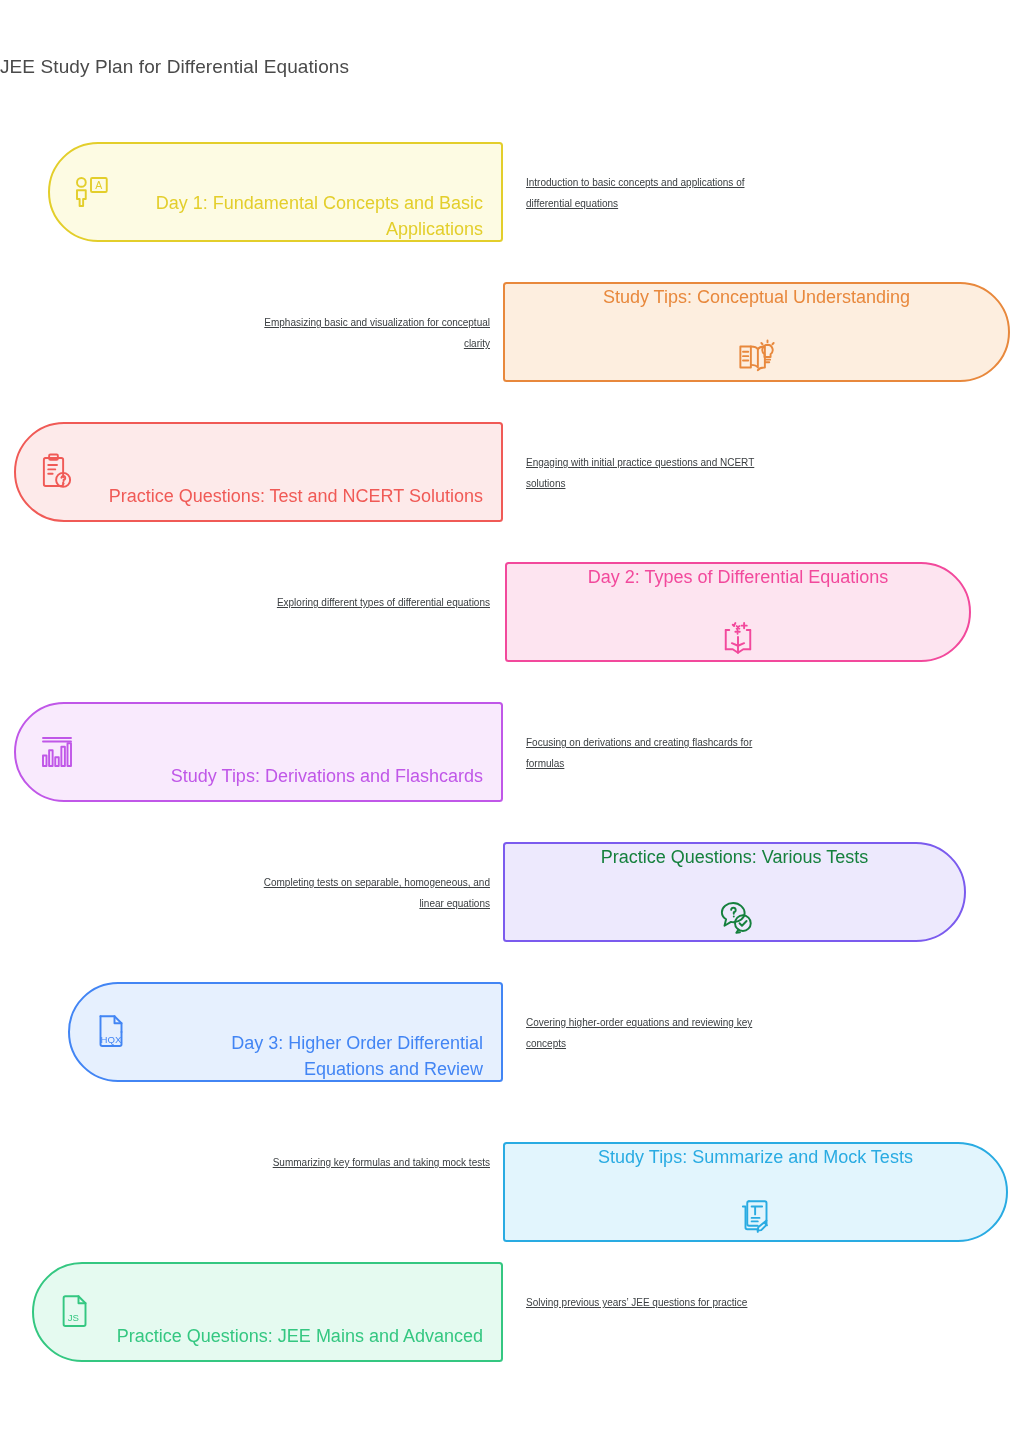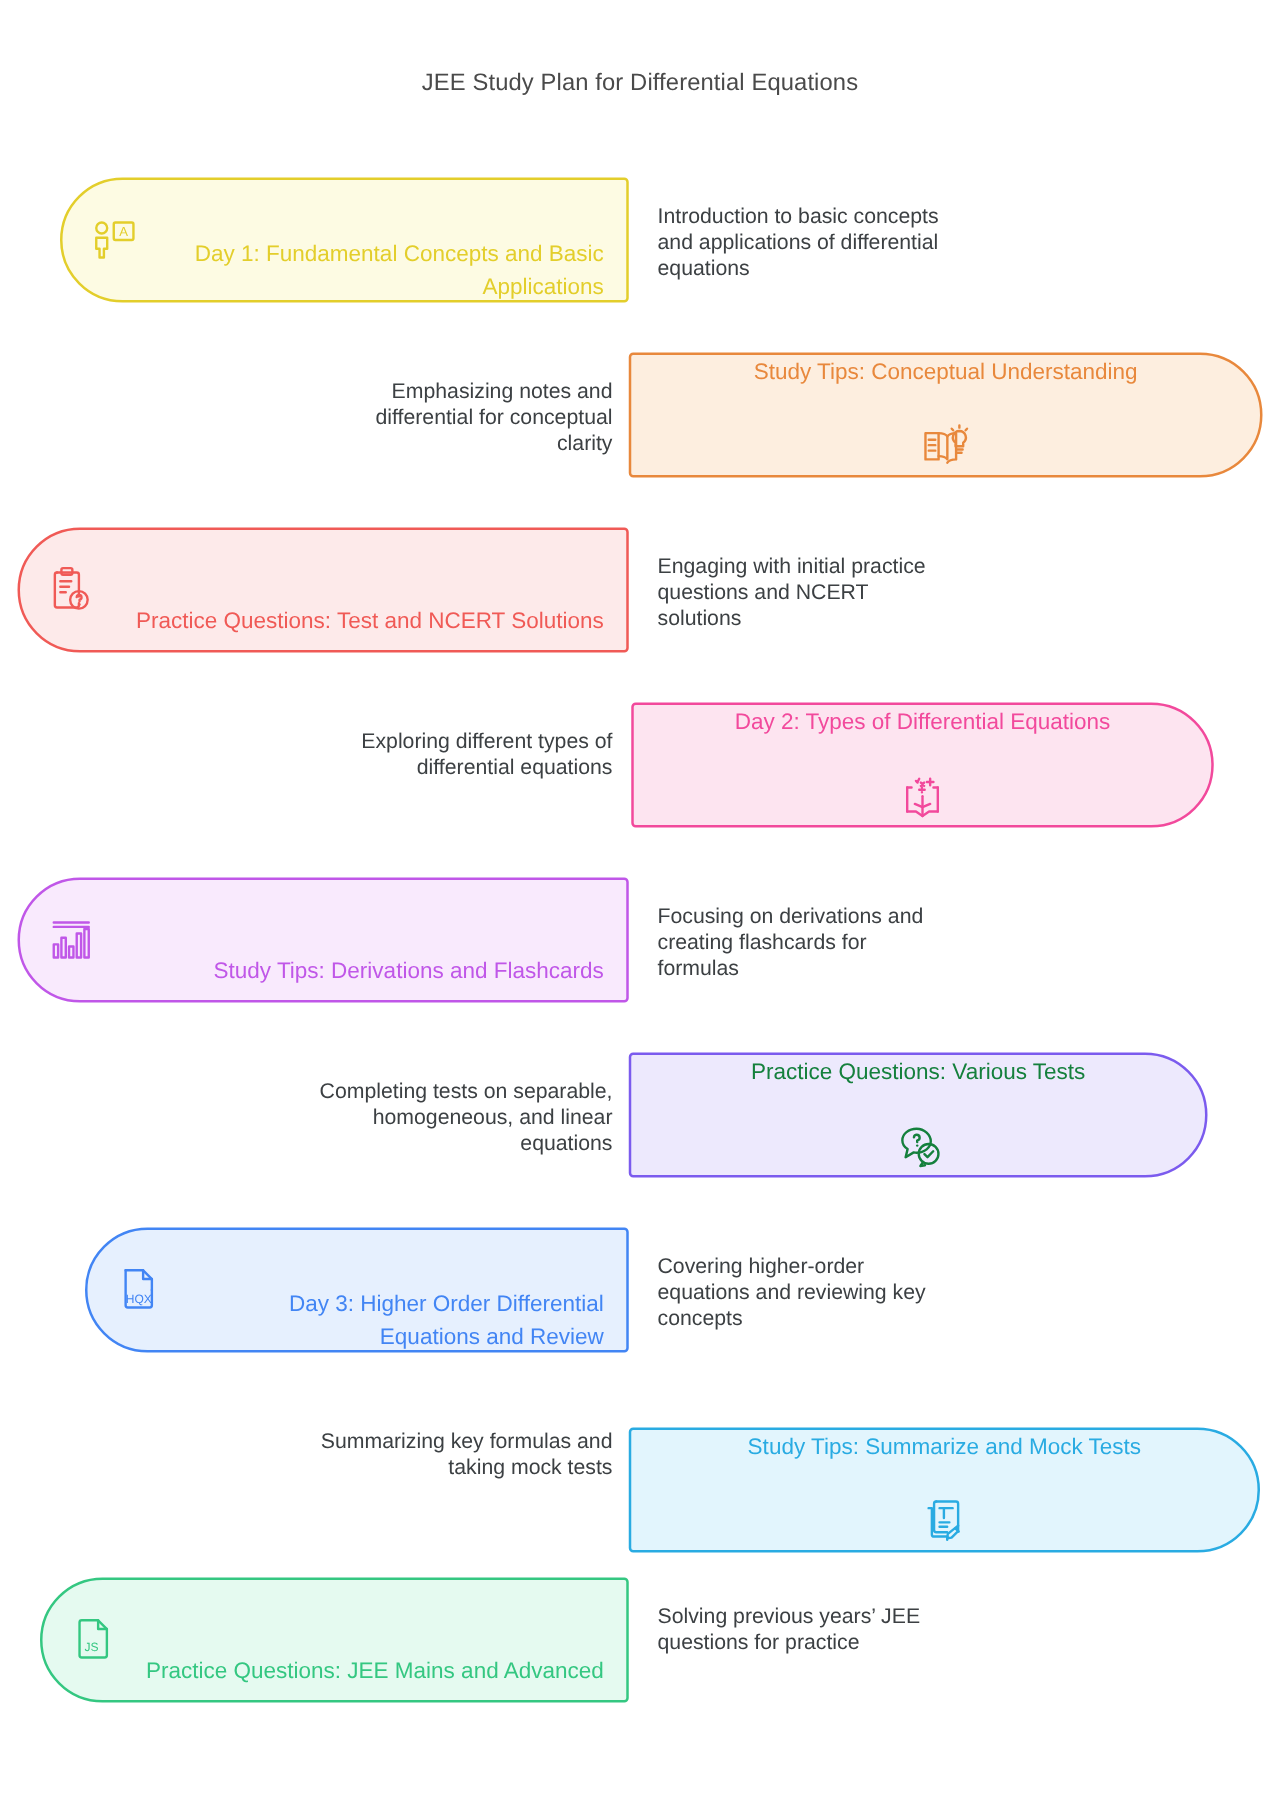--- a/index.html
+++ b/index.html
@@ -12,21 +12,20 @@
     height: 1438px;
     font-family: "Liberation Sans", "DejaVu Sans", sans-serif;
     position: relative;
     overflow: hidden;
   }
   .page-title {
     position: absolute;
     top: 56px;
     left: 0;
     width: 1024px;
-    text-align: center;
     font-size: 19px;
     color: #4a4a4a;
     font-weight: 400;
     letter-spacing: .1px;
   }
 
   .rows {
     position: absolute;
     top: 134px;
     left: 0;
@@ -80,25 +79,26 @@
     flex: 0 0 46px;
     display: flex;
     align-items: center;
     justify-content: center;
   }
   .card-icon svg { width: 42px; height: 42px; display: block; }
 
   
   .desc {
     position: absolute;
-    top: 28px;
-    font-size: 17px;
+    top: 38px;
+    font-size: 10px;
     line-height: 21px;
     color: #3c4043;
     width: 236px;
+    text-decoration: underline;
   }
   .row.left .desc {
     left: 526px;
     text-align: left;
   }
   .row.right .desc {
     left: 252px;
     width: 238px;
     text-align: right;
   }
@@ -143,21 +143,21 @@
             <path d="M5 12h12v24H5z"></path>
             <path d="M8 18h6M8 23h6M8 28h6"></path>
             <path d="M17 12c6 0 8 3 8 3v21s-2-3-8-3"></path>
             <path d="M25 15s2-3 8-3v24c-6 0-8 3-8 3"></path>
             <path d="M36 10a6 6 0 0 1 3.5 10.8V24h-7v-3.2A6 6 0 0 1 36 10z"></path>
             <path d="M33 27h6M34 30h4"></path>
             <path d="M36 5v2M29 8l1.3 1.4M43 8l-1.3 1.4"></path>
           </svg>
         </span>
       </div>
-      <div class="desc">Emphasizing notes and differential for conceptual clarity</div>
+      <div class="desc">Emphasizing basic and visualization for conceptual clarity</div>
     </div>
     <div class="row left r3">
       <div class="card" style="border-color: rgb(240, 90, 86); background: rgb(253, 234, 234); color: rgb(240, 90, 86);">
         <span class="card-icon">
           <svg viewBox="0 0 48 48" fill="none" stroke="currentColor" stroke-width="2.2" stroke-linecap="round" stroke-linejoin="round">
             <path d="M11 8h18a2 2 0 0 1 2 2v20"></path>
             <path d="M31 36v2a2 2 0 0 1-2 2H11a2 2 0 0 1-2-2V10a2 2 0 0 1 2-2"></path>
             <rect x="15" y="4" width="10" height="6" rx="1.5"></rect>
             <path d="M14 16h10M14 21h8M14 26h5"></path>
             <circle cx="31" cy="33" r="8"></circle>

